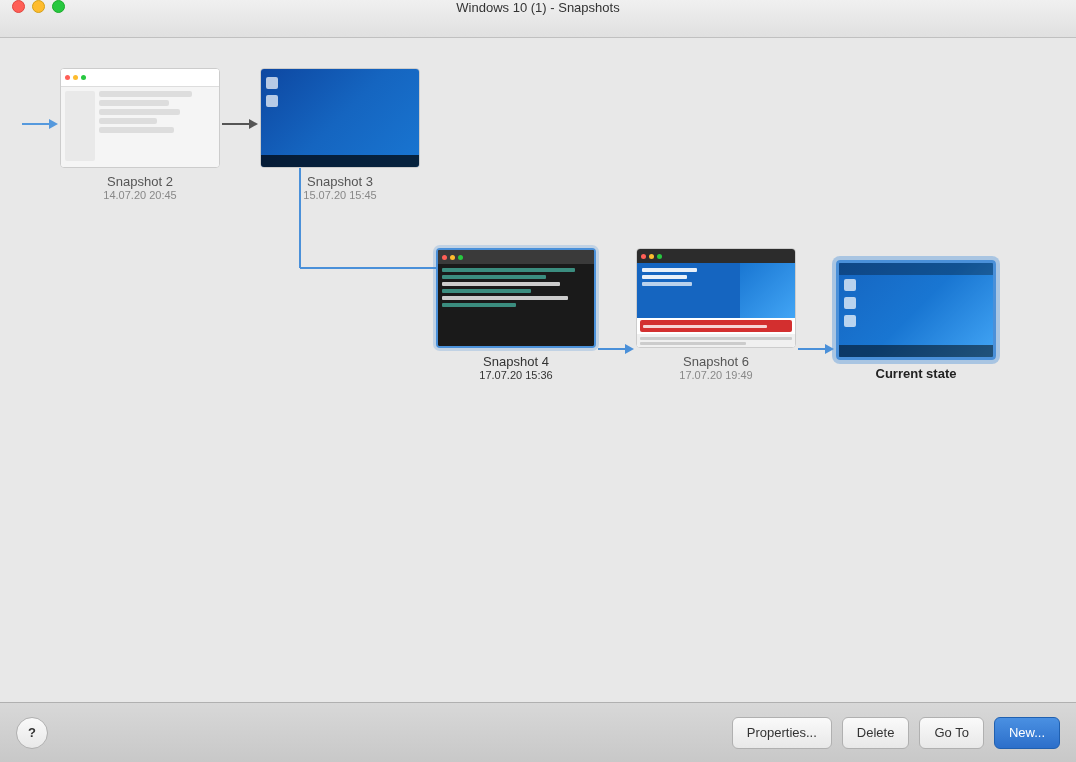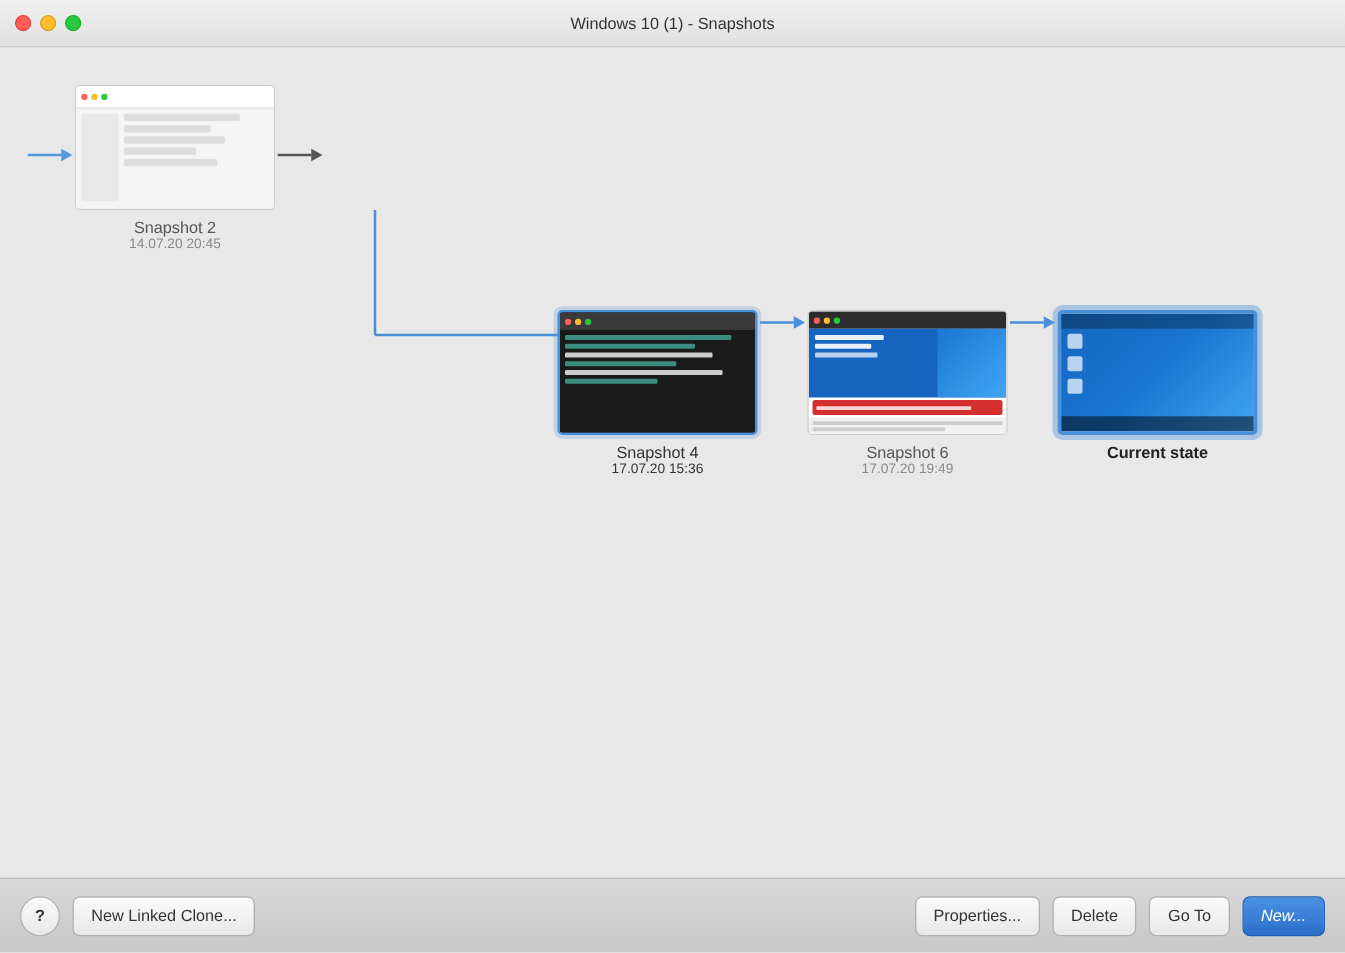--- a/index.html
+++ b/index.html
@@ -12,21 +12,20 @@
       flex-direction: column;
       overflow: hidden;
     }
 
     
     .titlebar {
       height: 38px;
       background: linear-gradient(to bottom, #f0f0f0, #e0e0e0);
       border-bottom: 1px solid #c0c0c0;
       display: flex;
-      align-items: center;
       justify-content: center;
       position: relative;
       flex-shrink: 0;
     }
     .titlebar-title {
       font-size: 13px;
       color: #333;
       font-weight: 500;
     }
     .traffic-lights {
@@ -326,21 +325,20 @@
       align-items: center;
       justify-content: center;
       white-space: nowrap;
     }
 
     .btn-primary {
       background: linear-gradient(to bottom, #4a90e2, #2c6fca);
       border: 1px solid #2060b0;
       color: white;
       font-weight: 500;
-      font-style: italic;
     }
 
     .btn-help {
       width: 32px;
       height: 32px;
       border-radius: 50%;
       padding: 0;
       font-weight: bold;
     }
 
@@ -351,24 +349,24 @@
       display: flex;
       align-items: center;
       position: absolute;
       top: 30px;
       left: 20px;
     }
 
     
     .row2 {
       display: flex;
-      align-items: flex-start;
+      align-items: flex-end;
       position: absolute;
       top: 210px;
-      left: 16px;
+      left: 6px;
     }
   </style>
 </head>
 <body>
 
 <div class="titlebar">
   <div class="traffic-lights">
     <span class="tl tl-close"></span>
     <span class="tl tl-min"></span>
     <span class="tl tl-max"></span>
@@ -412,20 +410,33 @@
       <div class="snapshot-date">14.07.20 20:45</div>
     </div>
 
     <div class="arrow">
       <svg viewBox="0 0 36 20" fill="none" xmlns="http://www.w3.org/2000/svg">
         <line x1="0" y1="10" x2="27" y2="10" stroke="#555" stroke-width="2"></line>
         <polygon points="27,5 36,10 27,15" fill="#555"></polygon>
       </svg>
     </div>
 
+    <div class="snapshot-node">
+      <div class="snapshot-thumbnail">
+        <div class="thumb-3">
+          <div class="desktop-icons">
+            <div class="desktop-icon"></div>
+            <div class="desktop-icon"></div>
+          </div>
+          <div class="thumb-1-taskbar"></div>
+        </div>
+      </div>
+      <div class="snapshot-label">Snapshot 3</div>
+      <div class="snapshot-date">15.07.20 15:45</div>
+    </div>
 
   </div>
 
   <svg style="position:absolute; top:130px; left:296px; overflow:visible; pointer-events:none;" width="250" height="150">
 
     <line x1="4" y1="0" x2="4" y2="100" stroke="#4a90d9" stroke-width="2"></line>
     <line x1="4" y1="100" x2="200" y2="100" stroke="#4a90d9" stroke-width="2"></line>
     <polygon points="193,95 203,100 193,105" fill="#4a90d9"></polygon>
   </svg>
 
@@ -512,19 +523,18 @@
       </div>
       <div class="snapshot-label" style="font-weight:bold; color:#222;">Current state</div>
     </div>
 
   </div>
 
 </div>
 
 <div class="toolbar">
   <button class="btn btn-help">?</button>
-  <button class="btn">New Linked Clone...</button>
   <div class="spacer"></div>
   <button class="btn">Properties...</button>
   <button class="btn">Delete</button>
   <button class="btn">Go To</button>
   <button class="btn btn-primary">New...</button>
 </div>
 
 </body></html>

